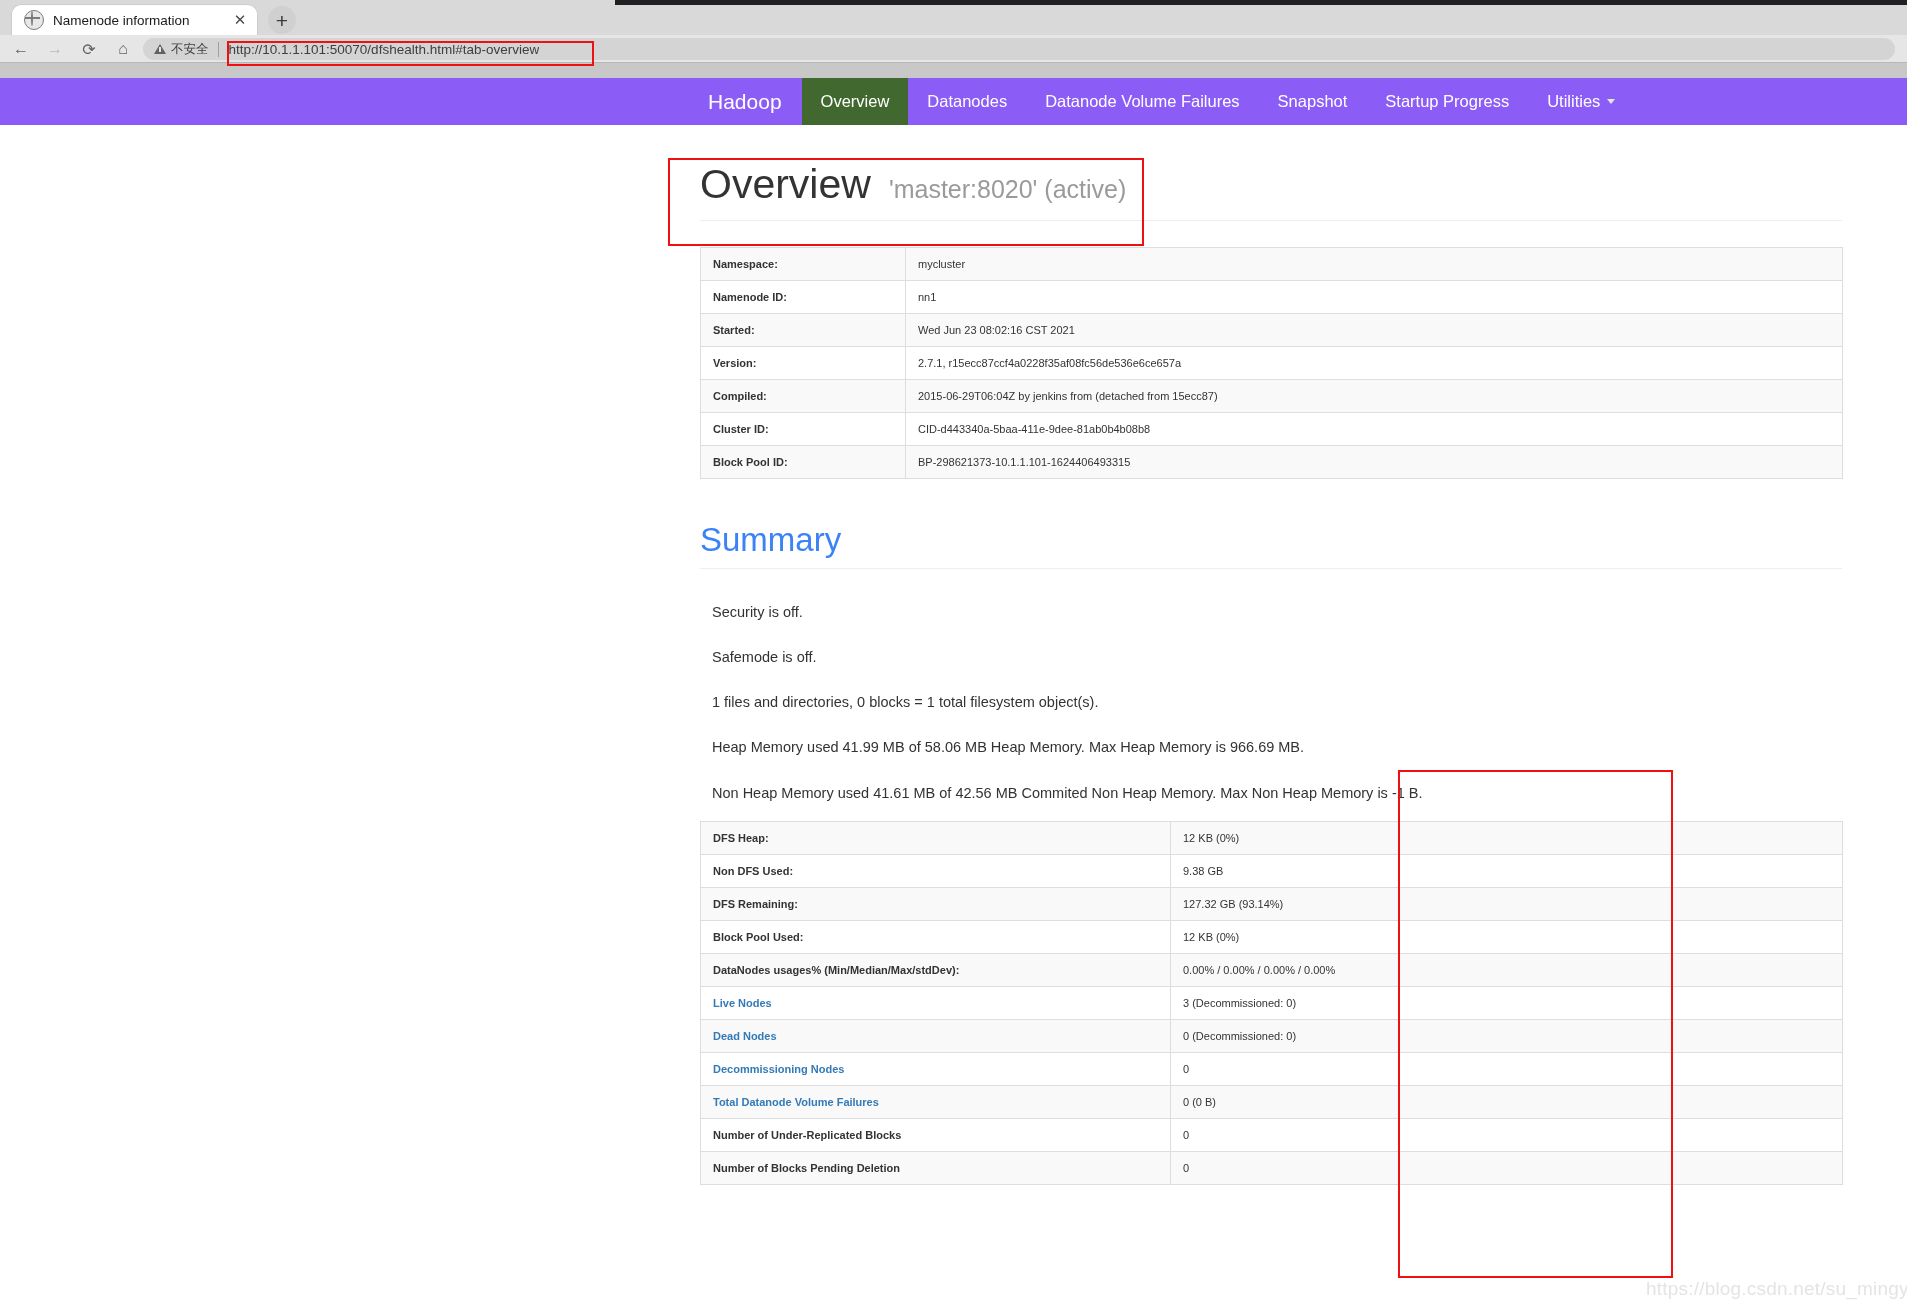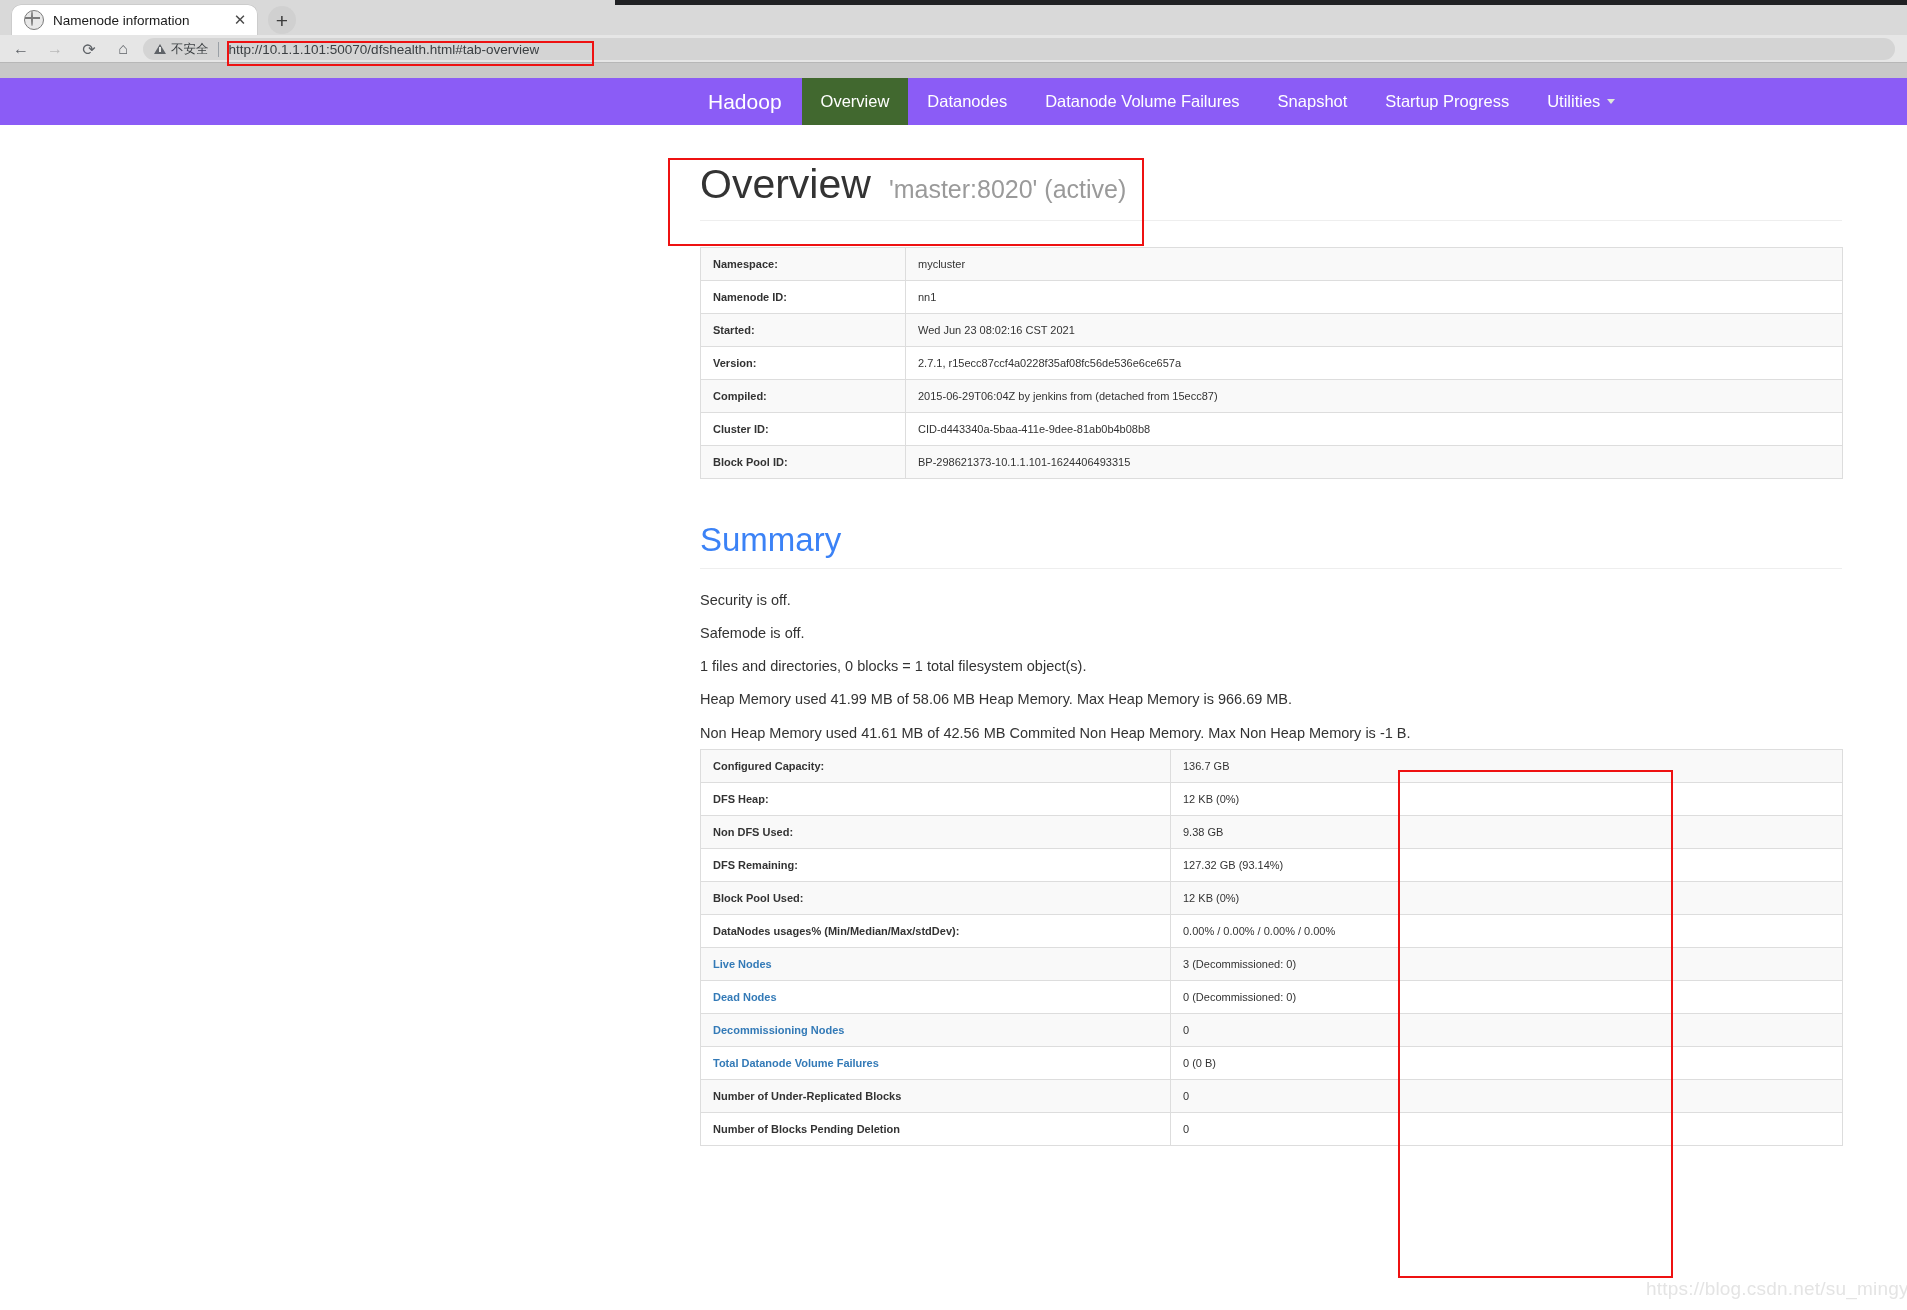--- a/index.html
+++ b/index.html
@@ -310,21 +310,21 @@
     font-size: 33px;
     font-weight: normal;
     color: #3b82f6;
     margin: 42px 0 0 0;
     padding-bottom: 9px;
     border-bottom: 1px solid #eeeeee;
   }
   .sumline {
     font-size: 14.5px;
     color: #333333;
-    margin: 0;
+    margin: 12px;
     padding: 8px 0 7px 0;
     line-height: 1.25;
     white-space: nowrap;
   }
   .sumlines { padding-top: 14px; }
 
   
   .redbox {
     position: absolute;
     border: 2.5px solid #ee1111;
@@ -439,24 +439,20 @@
       <p class="sumline">Security is off.</p>
       <p class="sumline">Safemode is off.</p>
       <p class="sumline">1 files and directories, 0 blocks = 1 total filesystem object(s).</p>
       <p class="sumline">Heap Memory used 41.99 MB of 58.06 MB Heap Memory. Max Heap Memory is 966.69 MB.</p>
       <p class="sumline">Non Heap Memory used 41.61 MB of 42.56 MB Commited Non Heap Memory. Max Non Heap Memory is -1 B.</p>
     </div>
 
     <table class="tbl">
       <tbody>
         <tr>
-          <td class="key wide">Configured Capacity:</td>
-          <td class="val narrow">136.7 GB</td>
-        </tr>
-        <tr>
           <td class="key wide">DFS Heap:</td>
           <td class="val narrow">12 KB (0%)</td>
         </tr>
         <tr>
           <td class="key wide">Non DFS Used:</td>
           <td class="val narrow">9.38 GB</td>
         </tr>
         <tr>
           <td class="key wide">DFS Remaining:</td>
           <td class="val narrow">127.32 GB (93.14%)</td>

